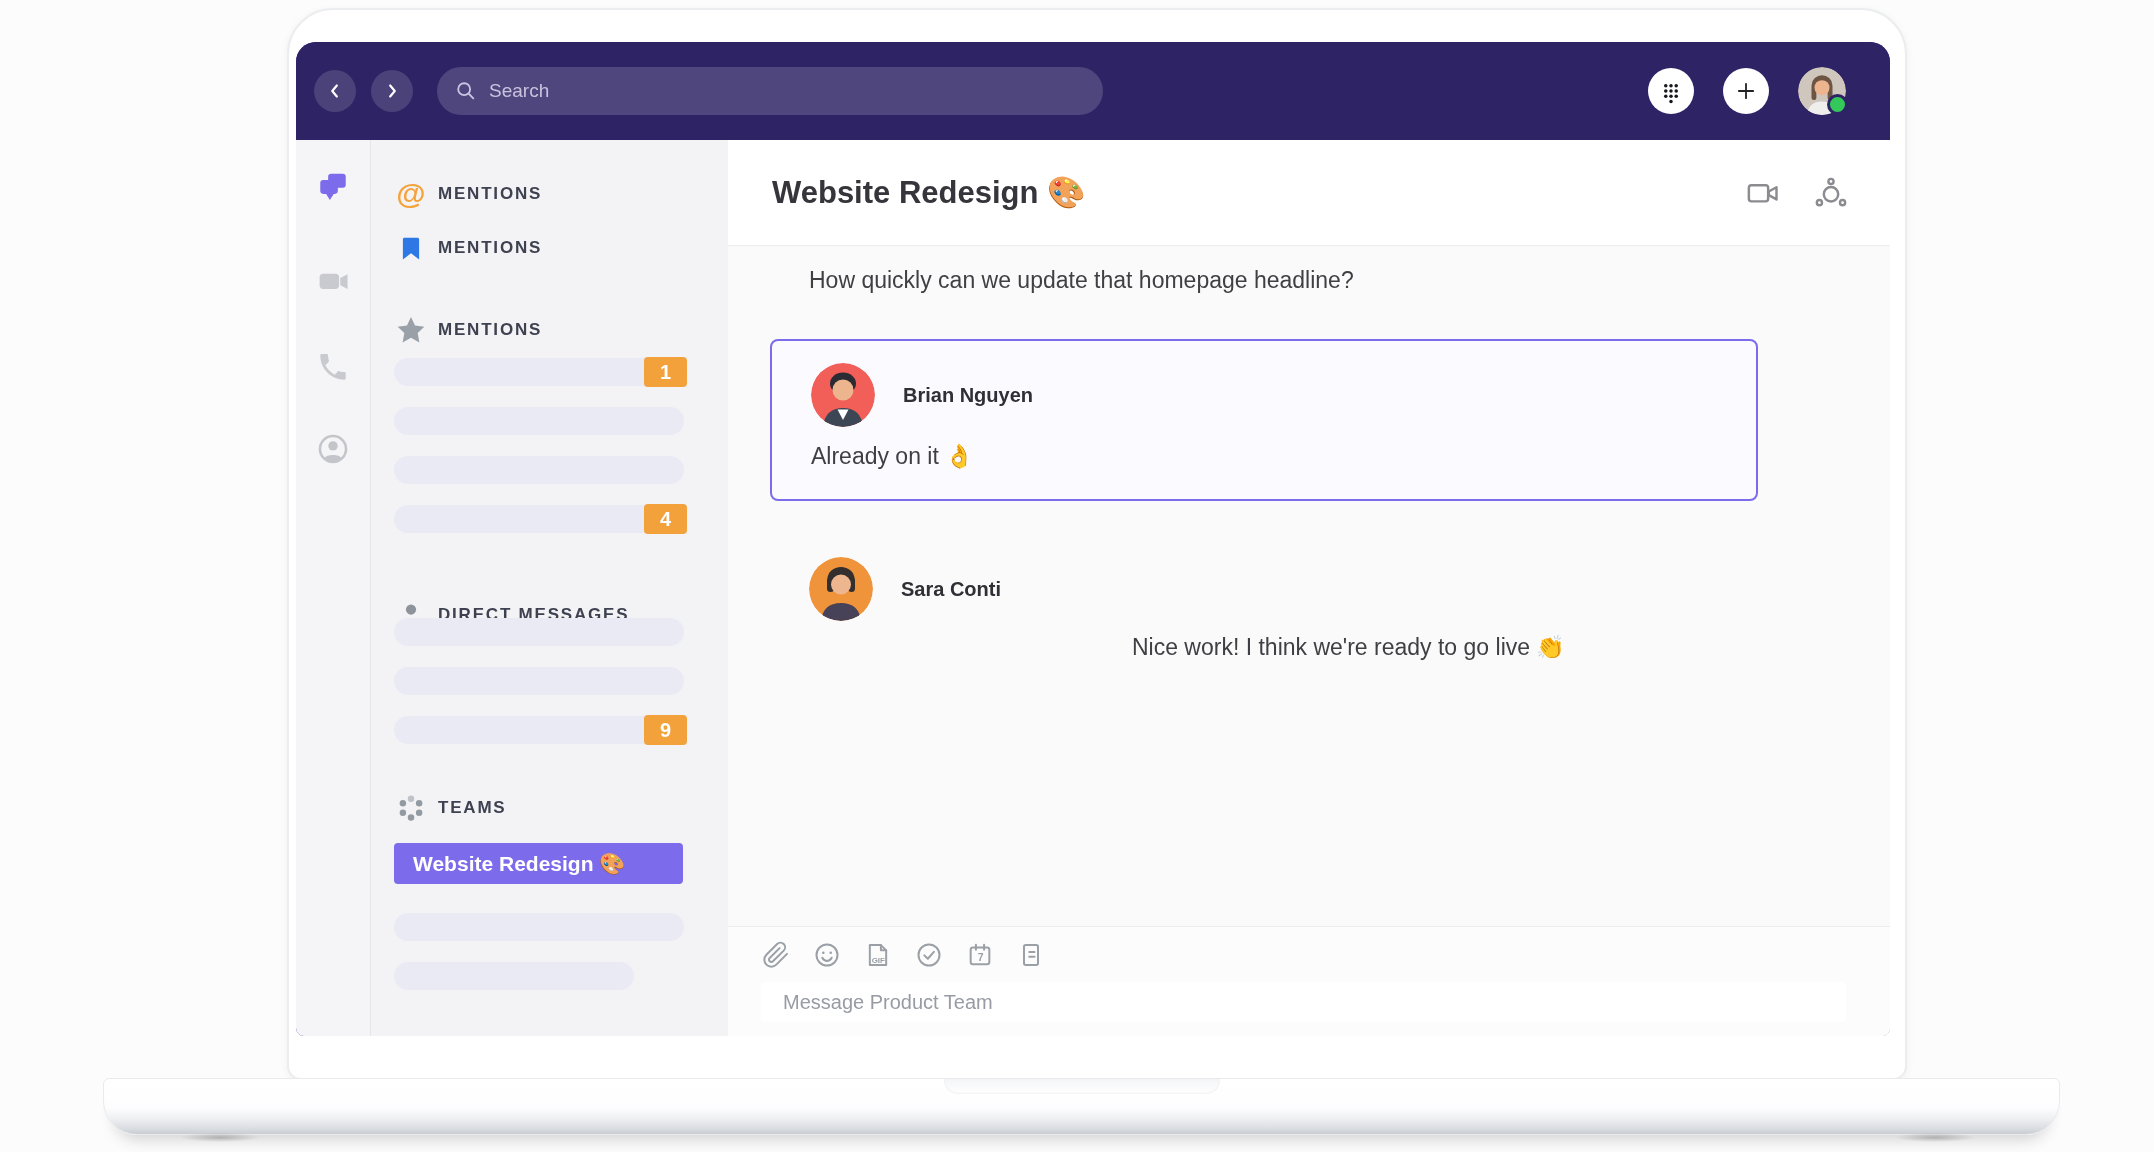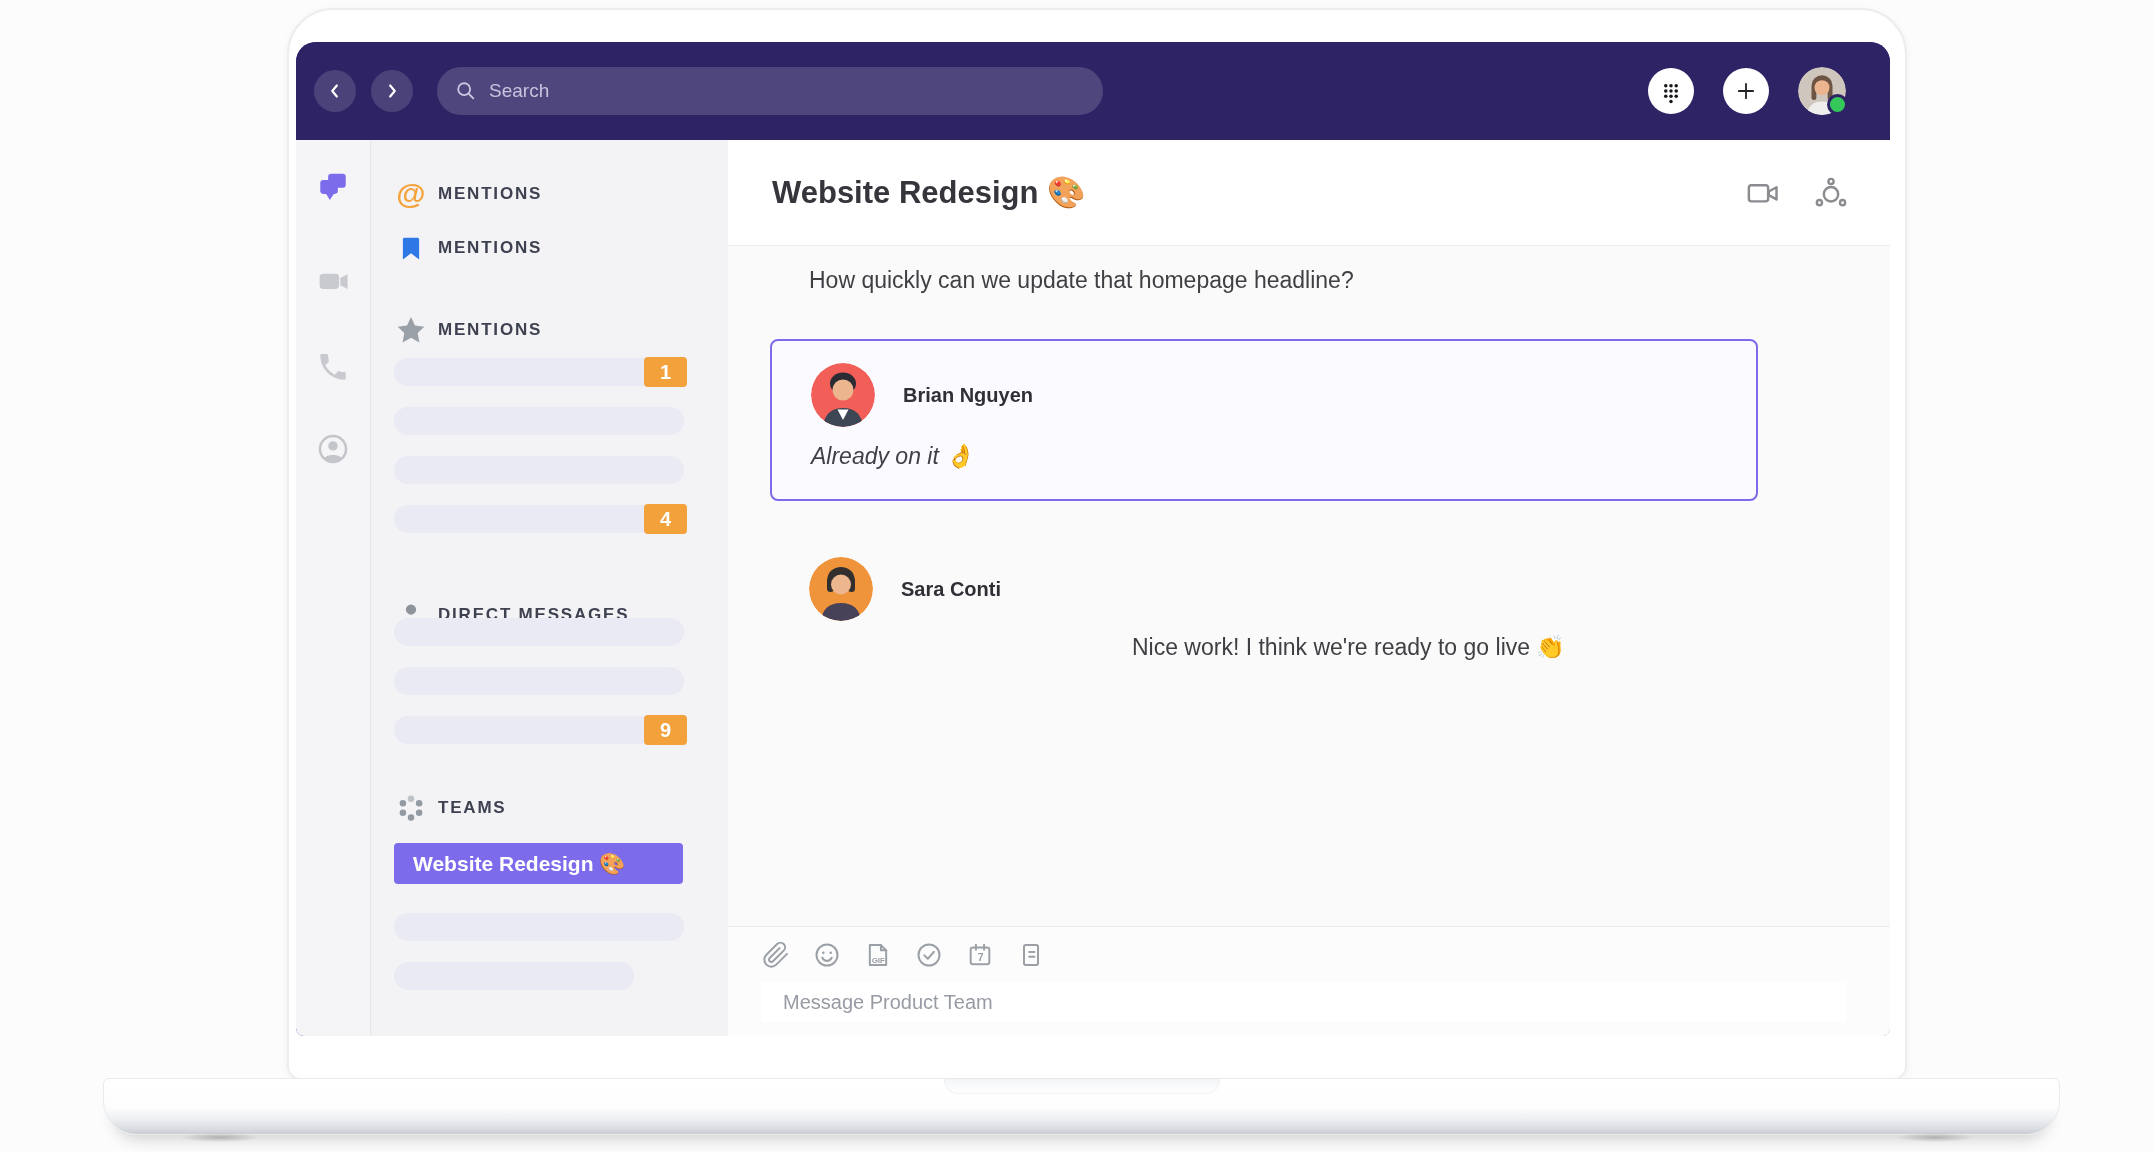--- a/index.html
+++ b/index.html
@@ -89,21 +89,21 @@
 
   .body{flex:1;overflow:hidden;}
   .msg-text{font-size:23px;color:#3f3f44;}
   .q-msg{margin:21px 0 0 81px;}
   .card{margin:45px 0 0 42px;width:988px;height:162px;box-sizing:border-box;
     background:var(--card-bg,#fbfafe);border:2px solid var(--accent-purple,#7c6bea);
     border-radius:8px;padding:22px 0 0 39px;}
   .msg-head{display:flex;align-items:center;}
   .msg-head svg{width:64px;height:64px;border-radius:50%;display:block;flex:0 0 auto;}
   .msg-author{margin-left:28px;font-size:20px;font-weight:700;color:#2f2f35;}
-  .card .msg-text{margin-top:16px;font-style:italic;}
+  .card .msg-text{margin-top:16px;}
 
   .file-block{margin:46px 0 0 84px;}
   .thumb{width:80px;cursor:pointer;}
   .thumb .t-row{display:flex;gap:3px;margin-top:3px;}
   .tb{background:var(--thumb-gray,#dadad8);}
   .teal{background:var(--thumb-teal,#a9dbe0);}
   .file-name{margin-top:14px;font-size:20px;color:#45454a;}
 
   .sara-row{margin:56px 0 0 81px;}
   .final-msg{margin:13px 0 0 79px;text-align:center;}

